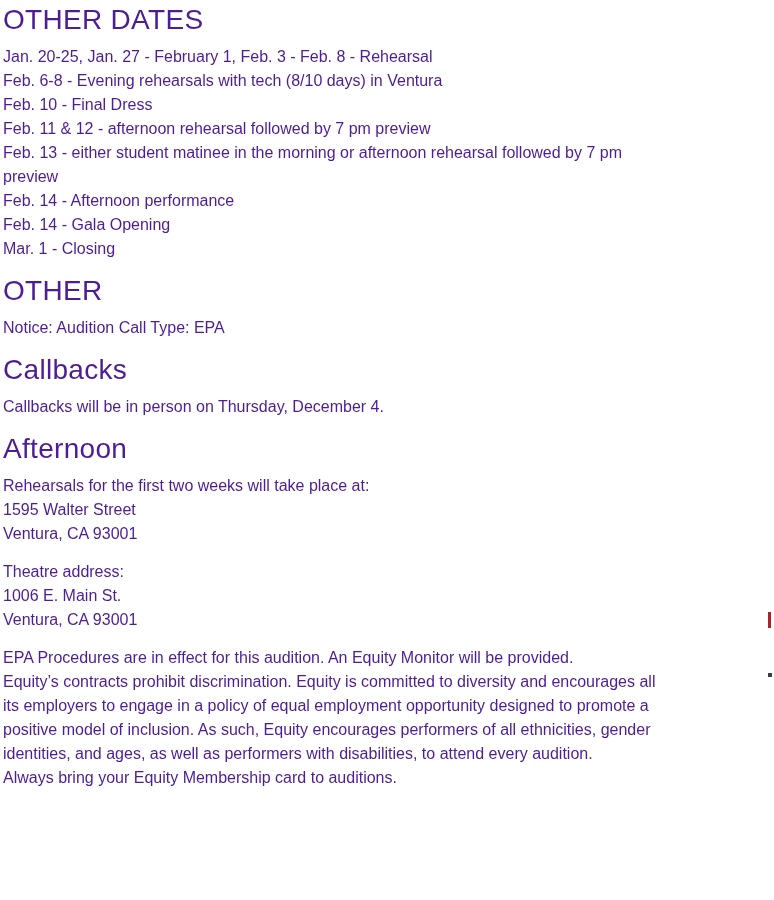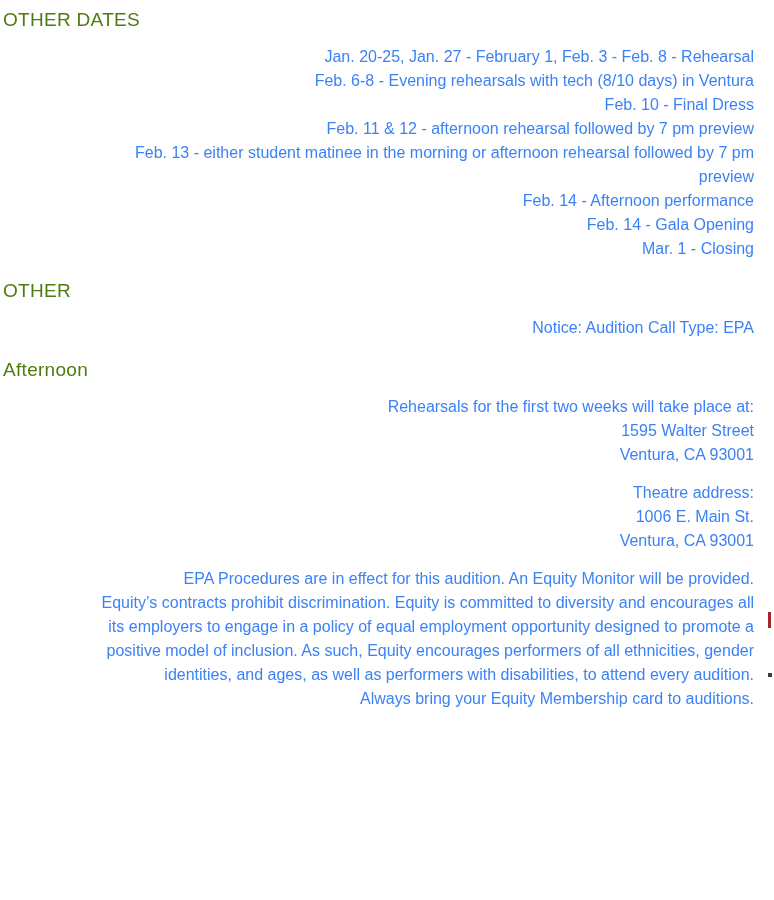--- a/index.html
+++ b/index.html
@@ -15,36 +15,35 @@
     font-family: "Liberation Sans", "DejaVu Sans", sans-serif;
     -webkit-font-smoothing: antialiased;
   }
   .doc {
     box-sizing: border-box;
     width: 774px;
     padding: 6px 20px 0 3px;
   }
   .section { margin: 0; }
   .section h2 {
-    font-size: 19px;
+    font-size: 28px;
     line-height: 28px;
     font-weight: 500;
     letter-spacing: 0.3px;
-    color: #4d7c0f;
+    color: #4c1d95;
     margin: 16px 0 11px 0;
   }
   .section:first-child h2 { margin-top: 0; }
   .para {
     font-size: 16px;
     line-height: 24px;
     font-weight: 400;
-    color: #3b82f6;
+    color: #4c1d95;
     margin: 0 0 14px 0;
     white-space: pre-line;
-    text-align: right;
   }
   .edge-red {
     position: absolute;
     left: 768px;
     top: 612px;
     width: 3px;
     height: 16px;
     background: #a8232e;
   }
   .edge-dot {
@@ -72,20 +71,24 @@
 Feb. 14 - Afternoon performance
 Feb. 14 - Gala Opening
 Mar. 1 - Closing</p>
   </section>
 
   <section class="section">
     <h2>OTHER</h2>
     <p class="para">Notice: Audition Call Type: EPA</p>
   </section>
 
+  <section class="section">
+    <h2>Callbacks</h2>
+    <p class="para">Callbacks will be in person on Thursday, December 4.</p>
+  </section>
 
   <section class="section">
     <h2>Afternoon</h2>
     <p class="para">Rehearsals for the first two weeks will take place at:
 1595 Walter Street
 Ventura, CA 93001</p>
     <p class="para">Theatre address:
 1006 E. Main St.
 Ventura, CA 93001</p>
   </section>

